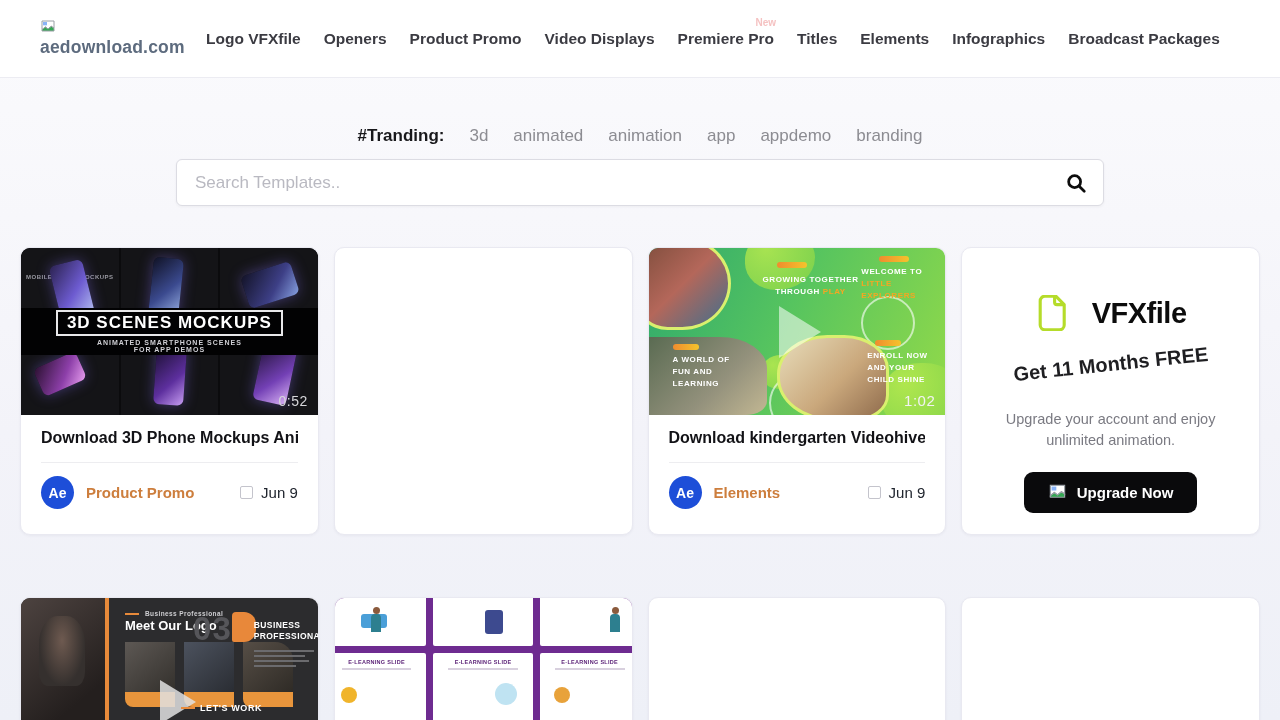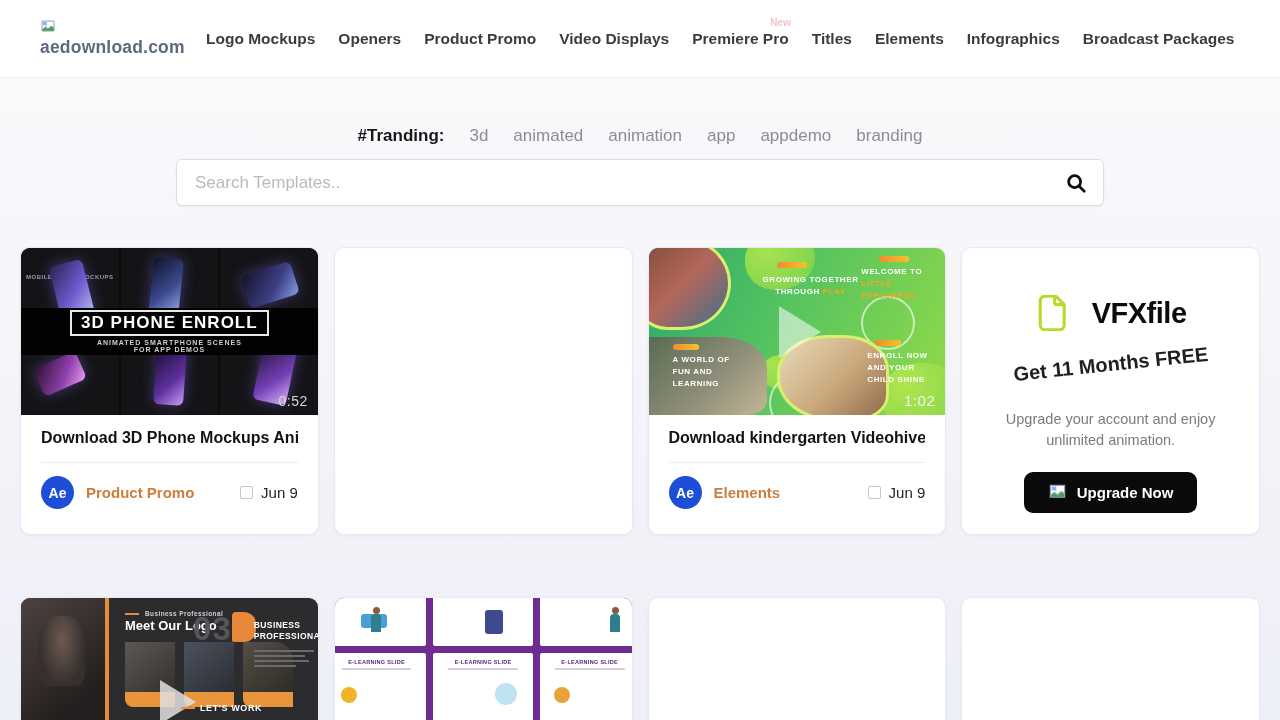--- a/index.html
+++ b/index.html
@@ -130,21 +130,21 @@
   <div class="header">
     <div class="logo">
       <svg class="broken-img" viewBox="0 0 24 24">
         <path d="M3 3 h18 v11 l-4 -3 -5 4 -4 -3 -5 4 Z" fill="#ffffff" stroke="#9aa0a6" stroke-width="1.5"></path>
         <rect x="4.5" y="4.5" width="6" height="5" fill="#8ab4f8"></rect>
         <path d="M3 16 l5 -4 4 3 5 -4 4 3 v4 h-18 Z" fill="#34a853" stroke="#9aa0a6" stroke-width="1.5"></path>
       </svg>
       <span class="logo-text">aedownload.com</span>
     </div>
     <nav class="nav">
-      <a class="nav-item">Logo Mockups</a>
+      <a class="nav-item">Logo VFXfile</a>
       <a class="nav-item">Openers</a>
       <a class="nav-item">Product Promo</a>
       <a class="nav-item">Video Displays</a>
       <a class="nav-item"><span>Premiere Pro</span><span class="nav-badge">New</span></a>
       <a class="nav-item">Titles</a>
       <a class="nav-item">Elements</a>
       <a class="nav-item">Infographics</a>
       <a class="nav-item">Broadcast Packages</a>
     </nav>
   </div>
@@ -189,21 +189,21 @@
               <div class="phone"></div>
             </div>
           <div class="ph-tile ph-t5">
               <div class="phone"></div>
             </div>
           <div class="ph-tile ph-t6">
               <div class="phone"></div>
             </div>
         </div>
         <div class="ph-band">
-          <span class="ph-heading">3D PHONE ENROLL</span>
+          <span class="ph-heading">3D SCENES MOCKUPS</span>
           <span class="ph-sub">ANIMATED SMARTPHONE SCENES</span>
           <span class="ph-sub2">FOR APP DEMOS</span>
         </div>
         <span class="duration" style="z-index:3;">0:52</span>
       </div>
       <div class="card-body">
         <div class="card-title">Download 3D Phone Mockups Ani...</div>
         <div class="card-divider"></div>
         <div class="card-footer">
           <div class="footer-left">

